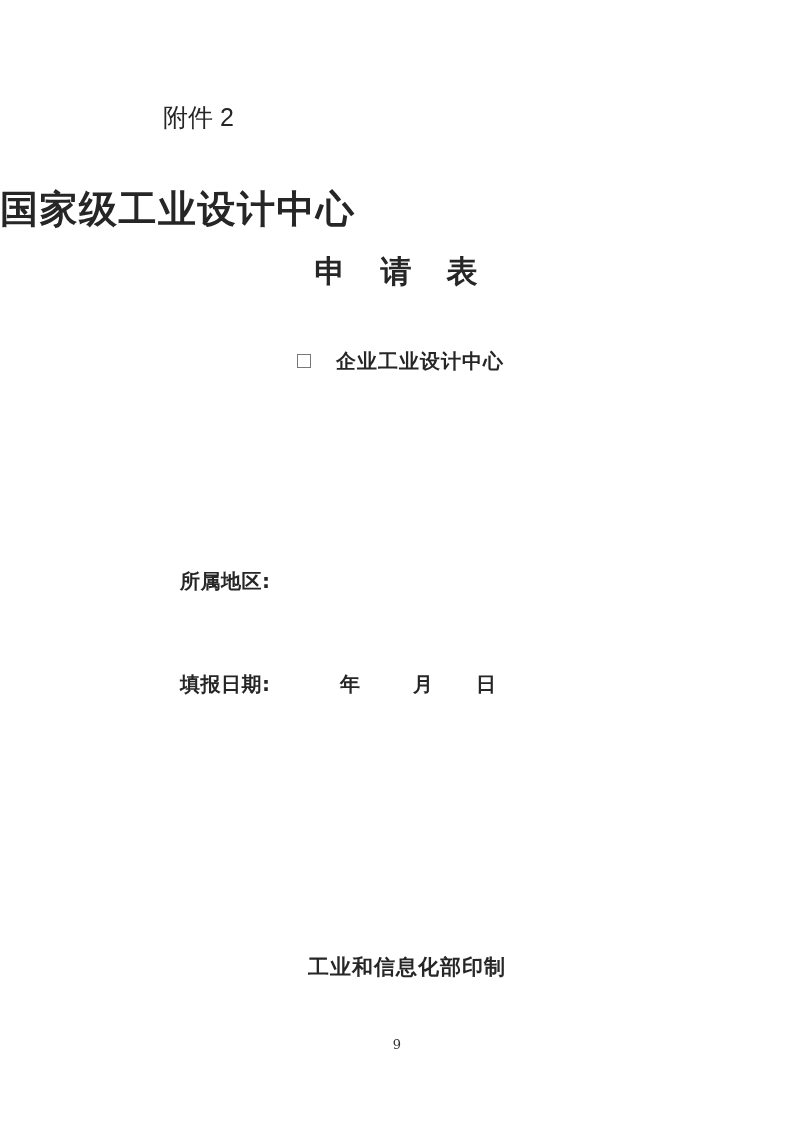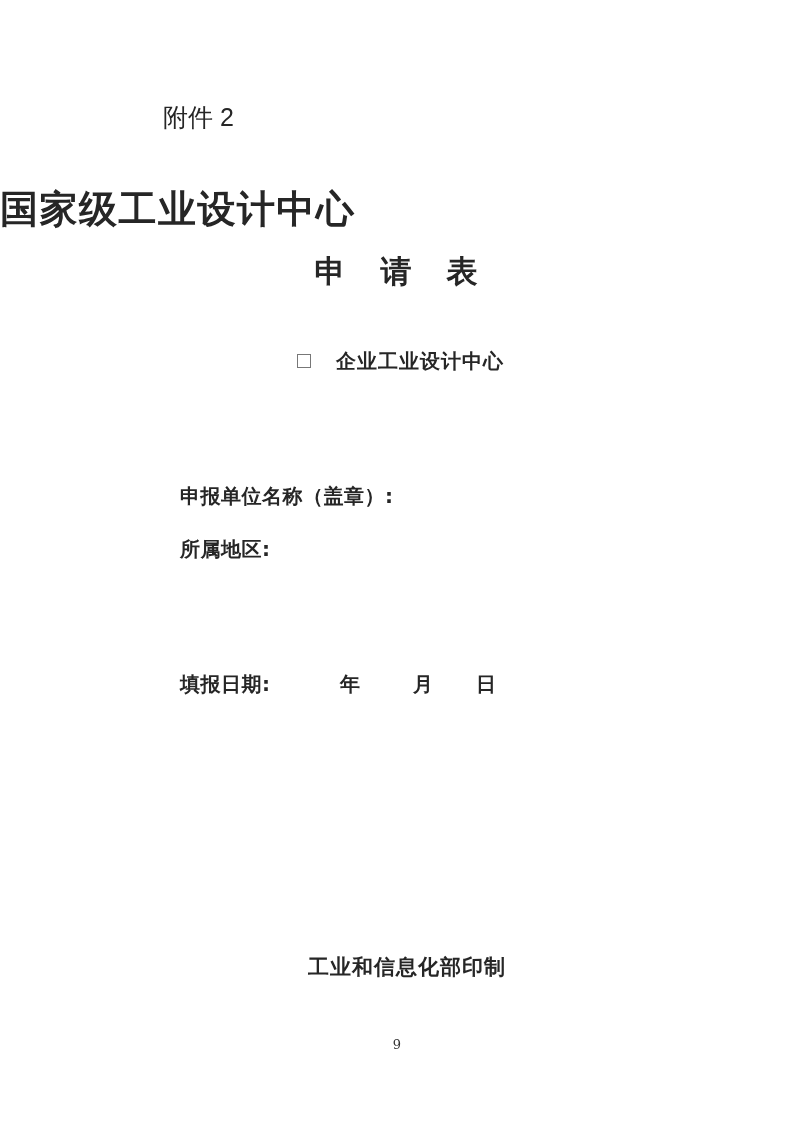--- a/index.html
+++ b/index.html
@@ -76,21 +76,21 @@
   }
   .field-row {
     position: absolute;
     left: 180px;
     font-size: 20px;
     font-weight: bold;
     letter-spacing: 0.5px;
     white-space: nowrap;
   }
   .field-row.applicant { top: 483px; }
-  .field-row.region    { top: 536px; }
+  .field-row.region    { top: 568px; }
   .field-row.date      { top: 671px; width: 400px; height: 26px; }
   .date-unit {
     position: absolute;
     top: 0;
     font-size: 20px;
     font-weight: bold;
   }
   .date-unit.year  { left: 160px; }
   .date-unit.month { left: 233px; }
   .date-unit.day   { left: 296px; }
@@ -126,21 +126,20 @@
   <h1 class="doc-title">国家级工业设计中心</h1>
 
   <h2 class="doc-subtitle">申　请　表</h2>
 
   <div class="cb-row first">
     <span class="cb-box"></span>
     <span class="cb-label">企业工业设计中心</span>
   </div>
 
 
-  <div class="field-row applicant">申报单位名称（盖章）:</div>
 
   <div class="field-row region">所属地区:</div>
 
   <div class="field-row date">
     <span>填报日期:</span>
     <span class="date-unit year">年</span>
     <span class="date-unit month">月</span>
     <span class="date-unit day">日</span>
   </div>
 

